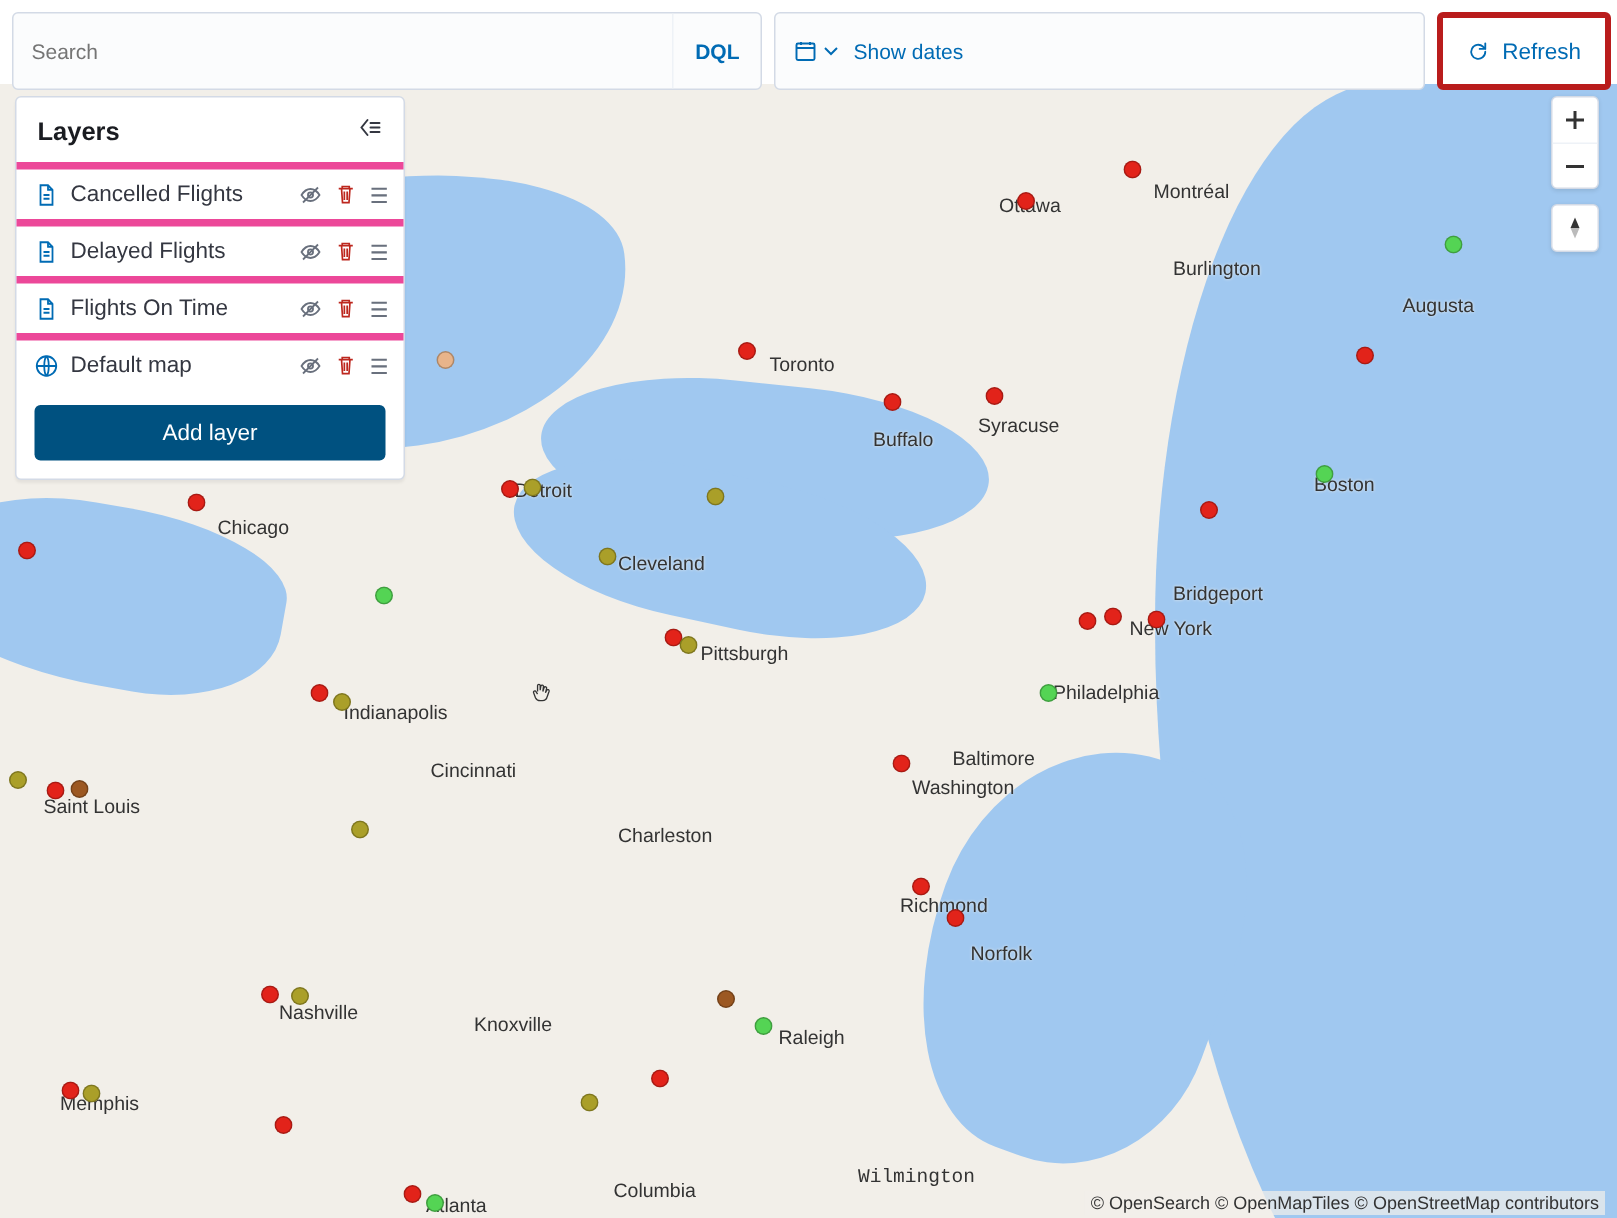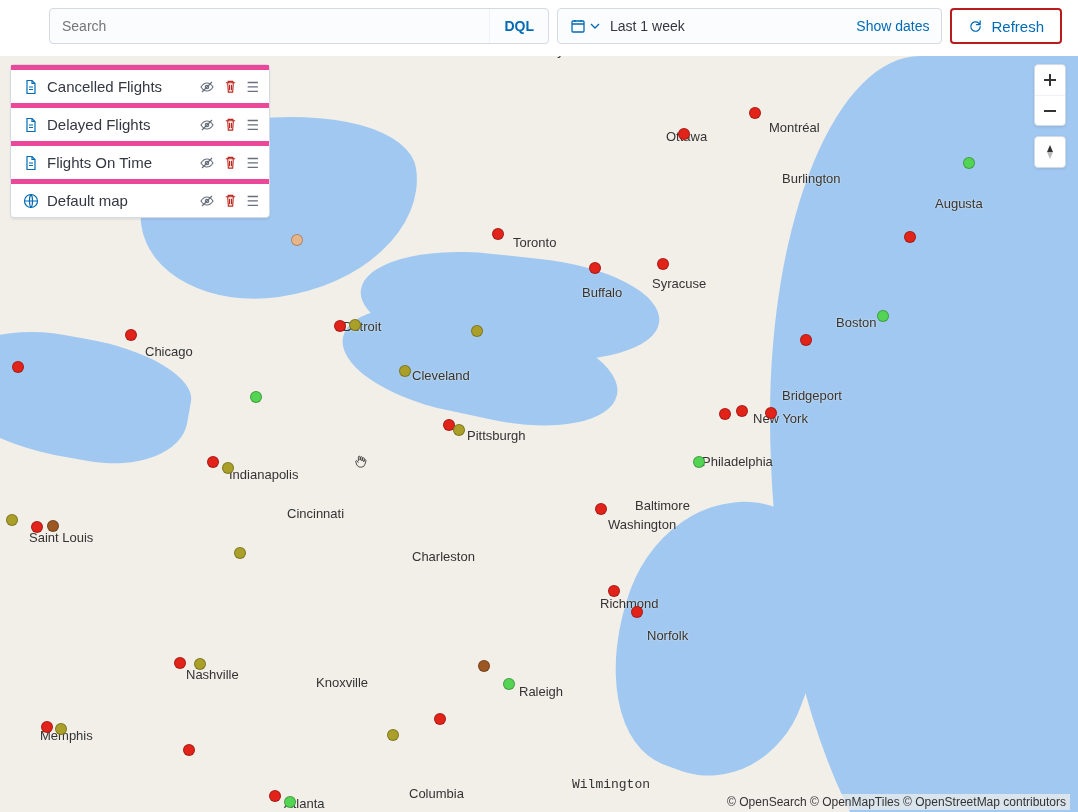--- a/index.html
+++ b/index.html
@@ -1,28 +1,28 @@
 <!DOCTYPE html>
 <html><head>
 <meta charset="utf-8">
 <style>
   * { box-sizing: border-box; margin: 0; padding: 0; }
   html, body { width: 1078px; height: 812px; font-family: -apple-system, BlinkMacSystemFont, "Segoe UI", Helvetica, Arial, sans-serif; overflow: hidden; }
   .app { position: relative; width: 1078px; height: 812px; }
 
   
-  .topbar { position: absolute; top: 8px; left: 8px; right: 16px; height: 36px; display: flex; gap: 8px; z-index: 20; margin-left: 41px; }
+  .topbar { position: absolute; top: 8px; left: 8px; right: 4px; height: 52px; display: flex; gap: 8px; z-index: 20; }
   .search-group { flex: 0 0 500px; display: flex; border: 1px solid #d3dae6; border-radius: 4px; background: #fbfcfd; overflow: hidden; }
   .search-input { flex: 1; border: none; background: transparent; padding: 0 12px; font-size: 14px; color: #69707d; outline: none; }
   .dql-btn { border: none; background: transparent; color: #006bb4; font-weight: 600; font-size: 14px; padding: 0 14px; cursor: pointer; border-left: 1px solid #eef2f7; }
   .date-group { flex: 1; display: flex; align-items: center; border: 1px solid #d3dae6; border-radius: 4px; background: #fbfcfd; padding: 0 12px; gap: 10px; }
   .cal-btn { display: flex; align-items: center; gap: 4px; color: #006bb4; cursor: pointer; }
   .date-text { flex: 1; color: #343741; font-size: 14px; }
   .show-dates { color: #006bb4; font-size: 14px; cursor: pointer; }
-  .refresh-btn { flex: 0 0 auto; display: flex; align-items: center; gap: 8px; border: 2px solid #b91c1c; color: #006bb4; background: #fff; border-radius: 4px; padding: 0 16px; font-size: 15px; cursor: pointer; }
+  .refresh-btn { flex: 0 0 auto; display: flex; align-items: center; gap: 8px; border: 4px solid #b91c1c; color: #006bb4; background: #fff; border-radius: 4px; padding: 0 16px; font-size: 15px; cursor: pointer; }
 
   
   .map { position: absolute; top: 56px; left: 0; right: 0; bottom: 0; background: #f2efe9; overflow: hidden; }
   .water { position: absolute; background: #a0c8f0; }
   .city-label { position: absolute; font-size: 13px; color: #333; pointer-events: none; white-space: nowrap; text-shadow: 0 0 2px #f2efe9; }
   .dot { position: absolute; width: 12px; height: 12px; border-radius: 50%; transform: translate(-50%, -50%); border: 1px solid rgba(0,0,0,.25); }
 
   
   .layers-panel { position: absolute; top: 64px; left: 10px; width: 260px; background: #fff; border: 1px solid #d3dae6; border-radius: 4px; box-shadow: 0 2px 2px rgba(0,0,0,.06); z-index: 25; }
   .layers-header { display: flex; align-items: center; justify-content: space-between; padding: 12px 14px 10px; }
@@ -66,21 +66,20 @@
     <div class="date-group">
       <span class="cal-btn">
         <svg width="16" height="16" viewBox="0 0 16 16" fill="none" stroke="#006bb4" stroke-width="1.3">
             <rect x="2" y="3" width="12" height="11" rx="1"></rect>
             <path d="M2 6h12M5 2v2M11 2v2"></path>
           </svg>
         <svg width="10" height="10" viewBox="0 0 10 10">
             <path d="M1 3l4 4 4-4" fill="none" stroke="#006bb4" stroke-width="1.3"></path>
           </svg>
       </span>
-      <span class="date-text">Last 1 week</span>
       <span class="show-dates">Show dates</span>
     </div>
     <button class="refresh-btn">
       <svg width="15" height="15" viewBox="0 0 16 16">
           <path d="M13 8a5 5 0 1 1-1.7-3.7L13 6M13 2v4H9" fill="none" stroke="#006bb4" stroke-width="1.3" stroke-linecap="round"></path>
         </svg>
       <span>Refresh</span>
     </button>
   </div>
 
@@ -96,21 +95,21 @@
     <div id="city-labels">
         <span class="city-label" style="left: 506px; top: -13px;">North Bay</span>
         <span class="city-label" style="left: 666px; top: 73px;">Ottawa</span>
         <span class="city-label" style="left: 769px; top: 64px;">Montréal</span>
         <span class="city-label" style="left: 782px; top: 115px;">Burlington</span>
         <span class="city-label" style="left: 935px; top: 140px;">Augusta</span>
         <span class="city-label" style="left: 513px; top: 179px;">Toronto</span>
         <span class="city-label" style="left: 652px; top: 220px;">Syracuse</span>
         <span class="city-label" style="left: 546px; top: 229px; margin-left: 36px;">Buffalo</span>
         <span class="city-label" style="left: 343px; top: 263px;">Detroit</span>
-        <span class="city-label" style="left: 836px; top: 259px;">Boston</span>
+        <span class="city-label" style="left: 876px; top: 259px;">Boston</span>
         <span class="city-label" style="left: 145px; top: 288px;">Chicago</span>
         <span class="city-label" style="left: 412px; top: 312px; text-align: right;">Cleveland</span>
         <span class="city-label" style="left: 782px; top: 332px;">Bridgeport</span>
         <span class="city-label" style="left: 753px; top: 355px;">New York</span>
         <span class="city-label" style="left: 467px; top: 372px;">Pittsburgh</span>
         <span class="city-label" style="left: 702px; top: 398px;">Philadelphia</span>
         <span class="city-label" style="left: 213px; top: 411px; margin-left: 16px;">Indianapolis</span>
         <span class="city-label" style="left: 635px; top: 442px;">Baltimore</span>
         <span class="city-label" style="left: 287px; top: 450px;">Cincinnati</span>
         <span class="city-label" style="left: 608px; top: 461px;">Washington</span>
@@ -174,20 +173,28 @@
       </div>
 
     <svg class="cursor" viewBox="0 0 16 16" id="cursor-glyph" style="left: 354px; top: 398px;">
       <path d="M5 8V3.5a1 1 0 0 1 2 0V7l.5-3a1 1 0 0 1 2 .3L9 8l1-3a1 1 0 0 1 1.9.6L11 9l1-2a1 1 0 0 1 1.8.8l-1.4 4A4 4 0 0 1 8.6 15H7a4 4 0 0 1-3.6-2.3L2 9a1 1 0 0 1 1.8-.9L5 10" fill="none" stroke="#333" stroke-width="1"></path>
     </svg>
 
     <div class="attrib">© OpenSearch © OpenMapTiles © OpenStreetMap contributors</div>
   </div>
 
   <div class="layers-panel">
+    <div class="layers-header">
+      <span class="layers-title">Layers</span>
+      <span class="collapse-btn">
+        <svg width="16" height="16" viewBox="0 0 16 16">
+            <path d="M6 3l-4 5 4 5M8 5h6M8 8h6M8 11h6" fill="none" stroke="#343741" stroke-width="1.3" stroke-linecap="round"></path>
+          </svg>
+      </span>
+    </div>
     <div id="layer-rows">
         <div class="layer-row">
           <span class="layer-icon"><svg width="16" height="16" viewBox="0 0 16 16" fill="none" stroke="#006bb4" stroke-width="1.2">
               <path d="M4 1.5h5l3 3v10H4z"></path>
               <path d="M9 1.5v3h3M6 8h4M6 10.5h4"></path>
             </svg></span>
           <span class="name">Cancelled Flights</span>
           <span class="row-actions">
             <svg class="eye-off" width="16" height="16" viewBox="0 0 16 16">
               <path d="M2 8s2.5-4 6-4 6 4 6 4-2.5 4-6 4-6-4-6-4z" fill="none" stroke="#69707d" stroke-width="1.2"></path>
@@ -248,20 +255,23 @@
               <circle cx="8" cy="8" r="1.7" fill="none" stroke="#69707d" stroke-width="1.2"></circle>
               <path d="M3 13L13 3" stroke="#69707d" stroke-width="1.2"></path>
             </svg>
             <svg class="trash" width="15" height="15" viewBox="0 0 16 16">
               <path d="M3 4h10M5.5 4V2.5h5V4M5 4l.7 10h4.6L11 4M7 6v6M9 6v6" fill="none" stroke="#bd271e" stroke-width="1.2"></path>
             </svg>
             <span class="grip">☰</span>
           </span>
         </div>
       </div>
+    <div class="add-layer-wrap">
+      <button class="add-layer-btn">Add layer</button>
+    </div>
   </div>
 
   <div class="map-controls">
     <div class="mc-group">
       <div class="mc-btn">
         <svg width="14" height="14" viewBox="0 0 14 14">
             <path d="M7 1v12M1 7h12" stroke="#333" stroke-width="2"></path>
           </svg>
       </div>
       <div class="mc-btn">

